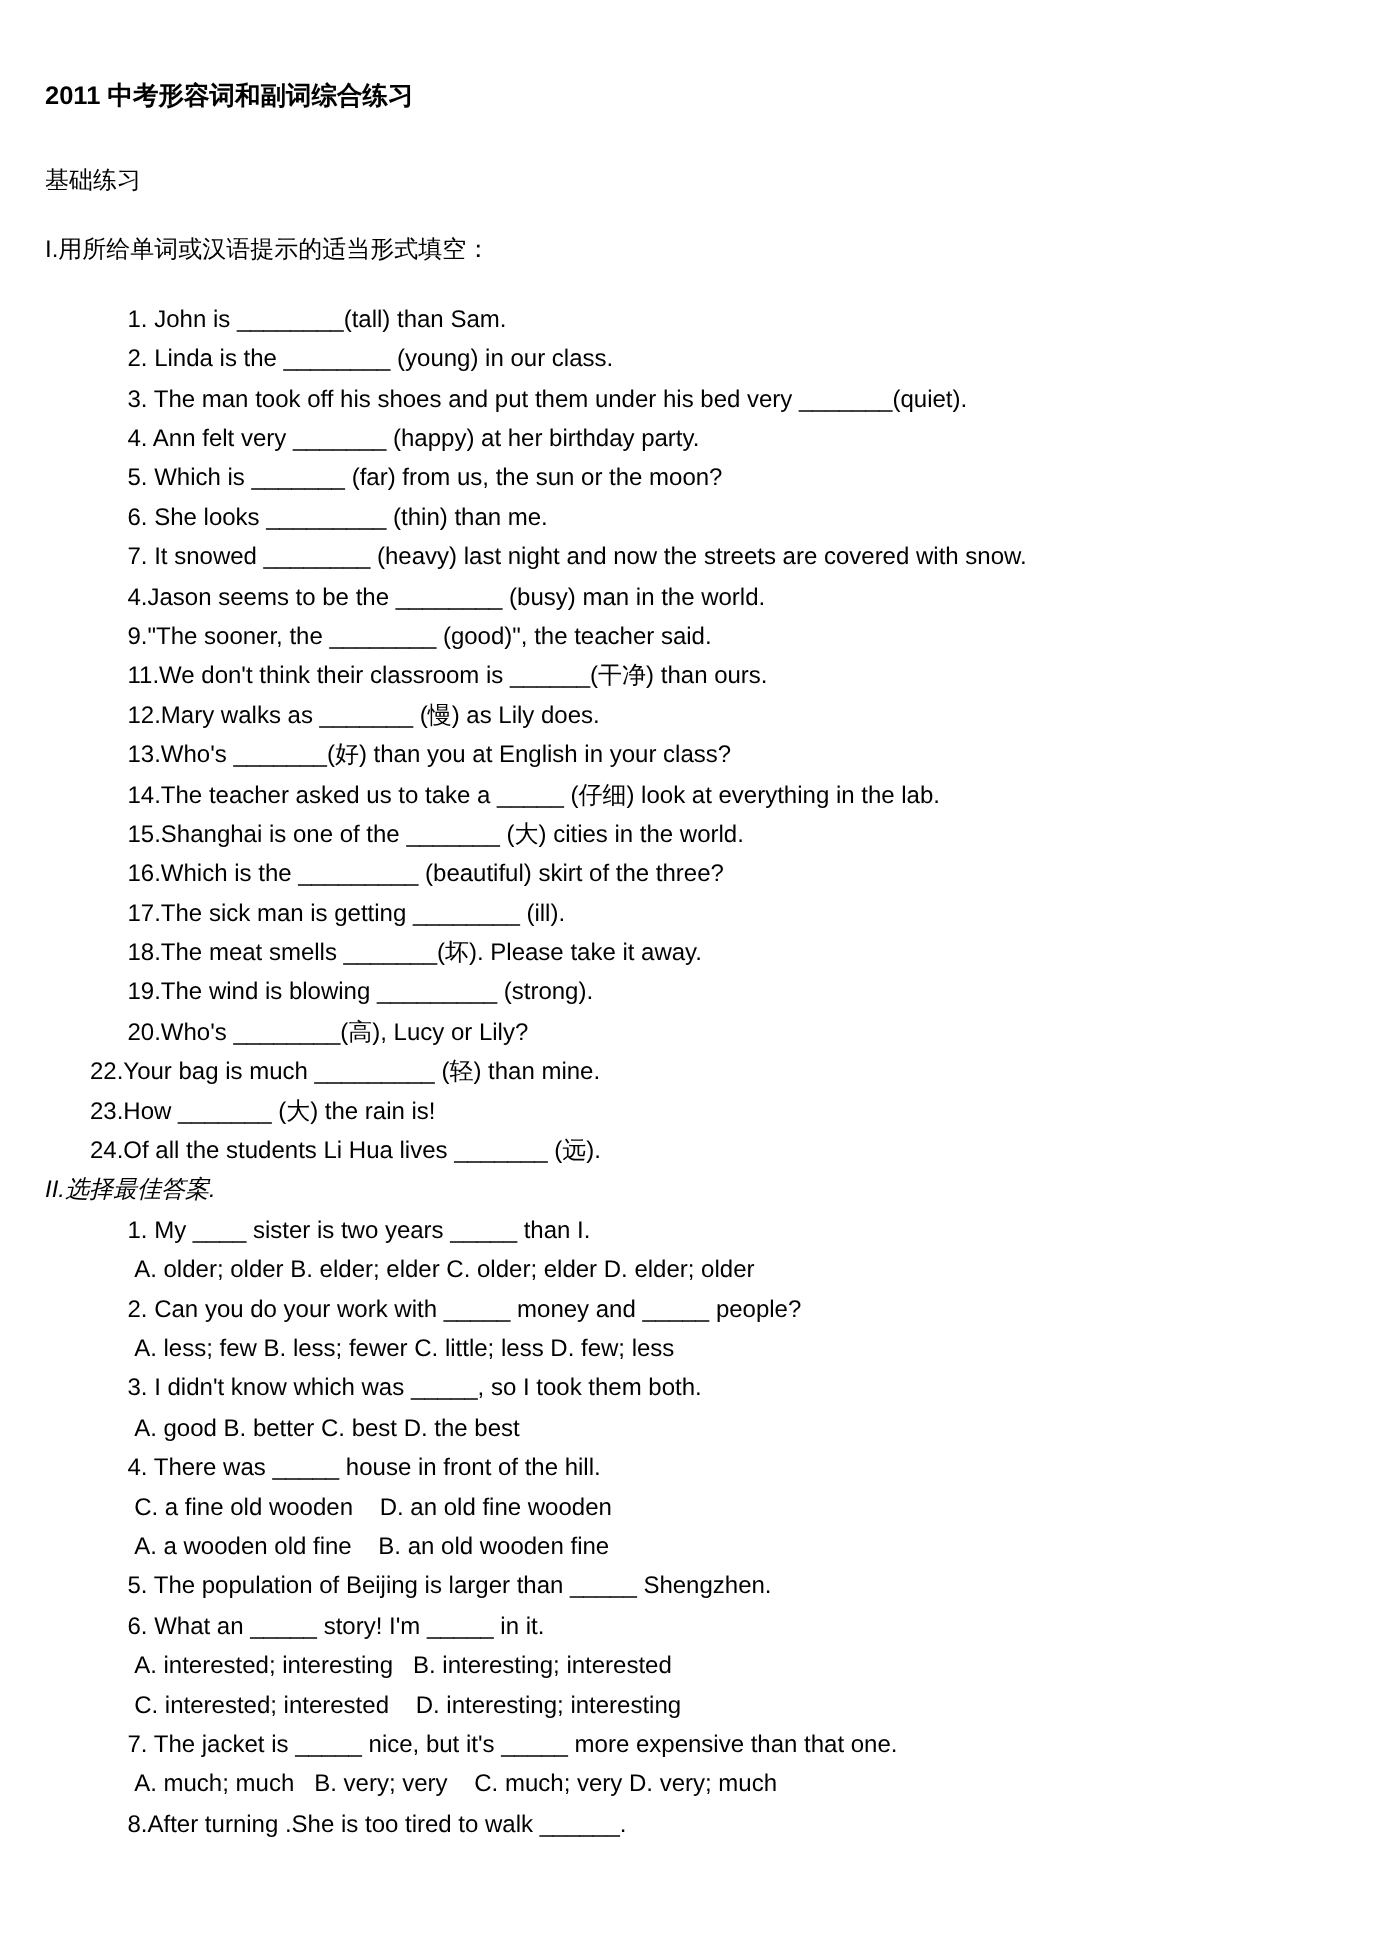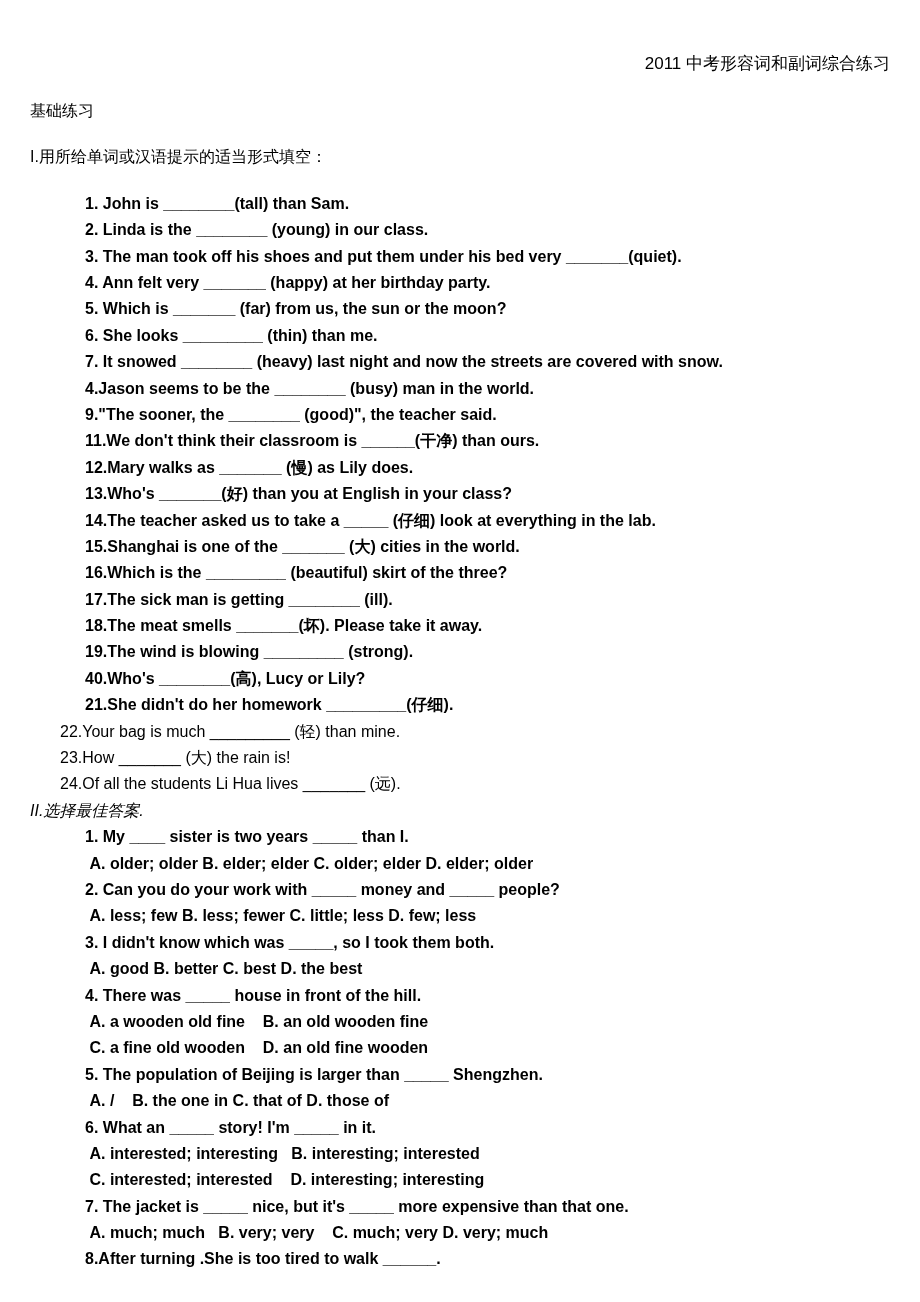--- a/index.html
+++ b/index.html
@@ -7,33 +7,33 @@
       background: #fff;
       width: 920px;
       margin: 0;
       padding: 50px 30px 30px 30px;
       box-sizing: border-box;
       font-size: 16px;
       line-height: 1.65;
       color: #000;
     }
     .title {
-      text-align: right;
-      font-weight: normal;
-      margin-bottom: 20px;
+      text-align: left;
+      font-weight: bold;
+      margin-bottom: 30px;
       font-size: 17px;
     }
     .section-heading {
       margin: 8px 0 20px 0;
     }
     .exercise-list {
       padding-left: 0;
       margin: 0;
     }
-    .indent-1 { padding-left: 55px; font-weight: bold; }
+    .indent-1 { padding-left: 55px; }
     .indent-2 { padding-left: 30px; }
     .line {
       margin: 0;
       white-space: pre-wrap;
     }
     .section-2-start { margin-left: 0; font-style: italic; }
   </style>
 </head>
 <body>
 
@@ -55,41 +55,39 @@
   <div class="line indent-1">9."The sooner, the ________ (good)", the teacher said.</div>
   <div class="line indent-1">11.We don't think their classroom is ______(干净) than ours.</div>
   <div class="line indent-1">12.Mary walks as _______ (慢) as Lily does.</div>
   <div class="line indent-1">13.Who's _______(好) than you at English in your class?</div>
   <div class="line indent-1">14.The teacher asked us to take a _____ (仔细) look at everything in the lab.</div>
   <div class="line indent-1">15.Shanghai is one of the _______ (大) cities in the world.</div>
   <div class="line indent-1">16.Which is the _________ (beautiful) skirt of the three?</div>
   <div class="line indent-1">17.The sick man is getting ________ (ill).</div>
   <div class="line indent-1">18.The meat smells _______(坏). Please take it away.</div>
   <div class="line indent-1">19.The wind is blowing _________ (strong).</div>
-  <div class="line indent-1">40.Who's ________(高), Lucy or Lily?</div>
-  <div class="line indent-1">21.She didn't do her homework _________(仔细).</div>
+  <div class="line indent-1">20.Who's ________(高), Lucy or Lily?</div>
   <div class="line indent-2">22.Your bag is much _________ (轻) than mine.</div>
   <div class="line indent-2">23.How _______ (大) the rain is!</div>
   <div class="line indent-2">24.Of all the students Li Hua lives _______ (远).</div>
 </div>
 
 <div class="section-2-start">II.选择最佳答案.</div>
 
 <div class="exercise-list">
   <div class="line indent-1">1. My ____ sister is two years _____ than I.</div>
   <div class="line indent-1"> A. older; older B. elder; elder C. older; elder D. elder; older</div>
   <div class="line indent-1">2. Can you do your work with _____ money and _____ people?</div>
   <div class="line indent-1"> A. less; few B. less; fewer C. little; less D. few; less</div>
   <div class="line indent-1">3. I didn't know which was _____, so I took them both.</div>
   <div class="line indent-1"> A. good B. better C. best D. the best</div>
   <div class="line indent-1">4. There was _____ house in front of the hill.</div>
+  <div class="line indent-1"> C. a fine old wooden    D. an old fine wooden</div>
   <div class="line indent-1"> A. a wooden old fine    B. an old wooden fine</div>
-  <div class="line indent-1"> C. a fine old wooden    D. an old fine wooden</div>
   <div class="line indent-1">5. The population of Beijing is larger than _____ Shengzhen.</div>
-  <div class="line indent-1"> A. /    B. the one in C. that of D. those of</div>
   <div class="line indent-1">6. What an _____ story! I'm _____ in it.</div>
   <div class="line indent-1"> A. interested; interesting   B. interesting; interested</div>
   <div class="line indent-1"> C. interested; interested    D. interesting; interesting</div>
   <div class="line indent-1">7. The jacket is _____ nice, but it's _____ more expensive than that one.</div>
   <div class="line indent-1"> A. much; much   B. very; very    C. much; very D. very; much</div>
   <div class="line indent-1">8.After turning .She is too tired to walk ______.</div>
 
 </div>
 
 </body></html>

